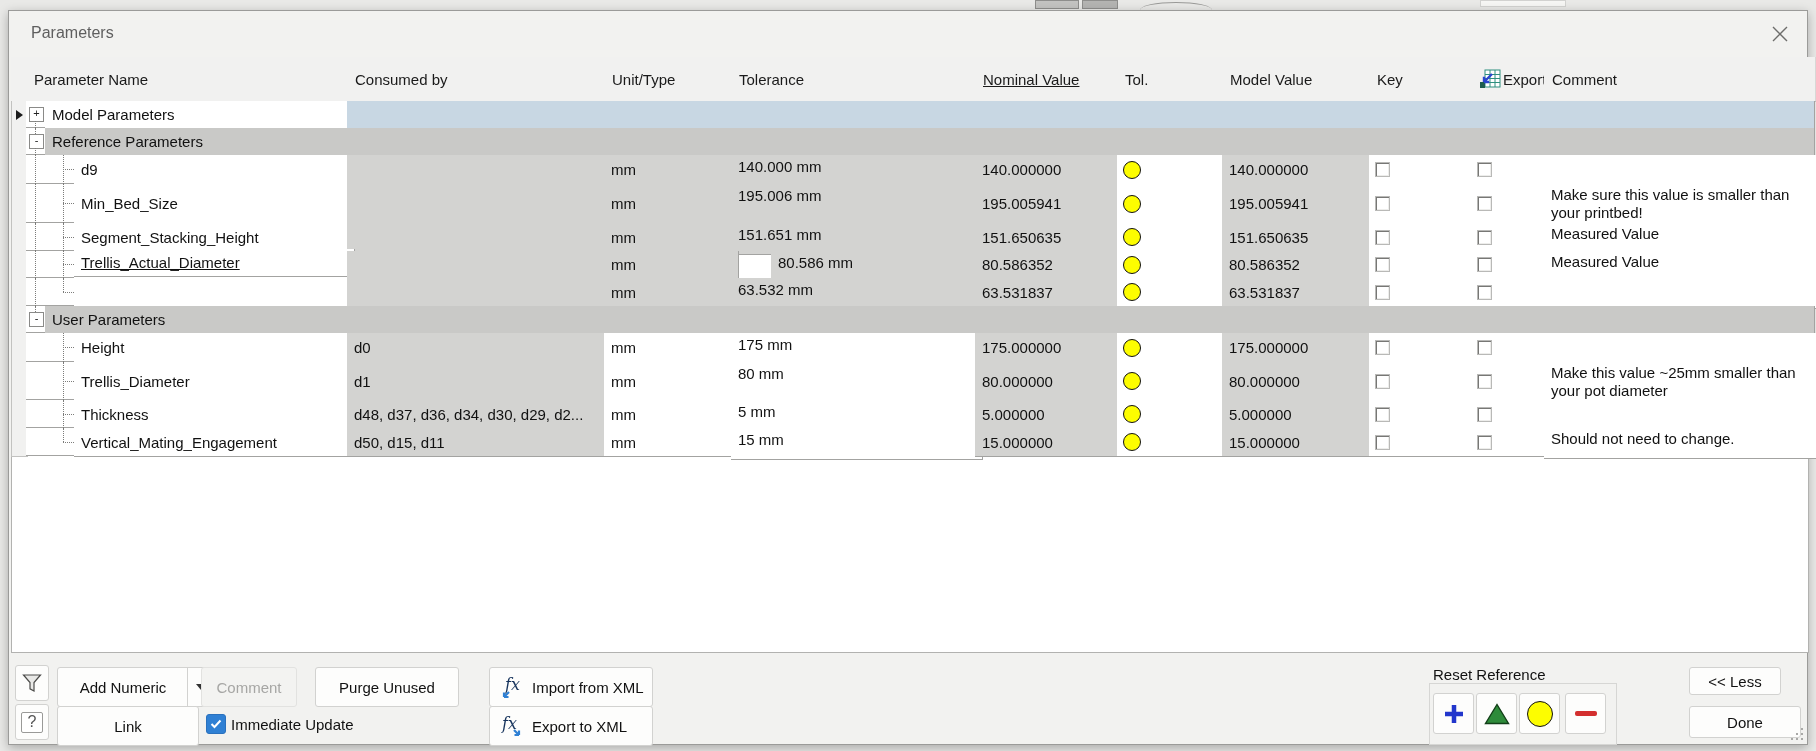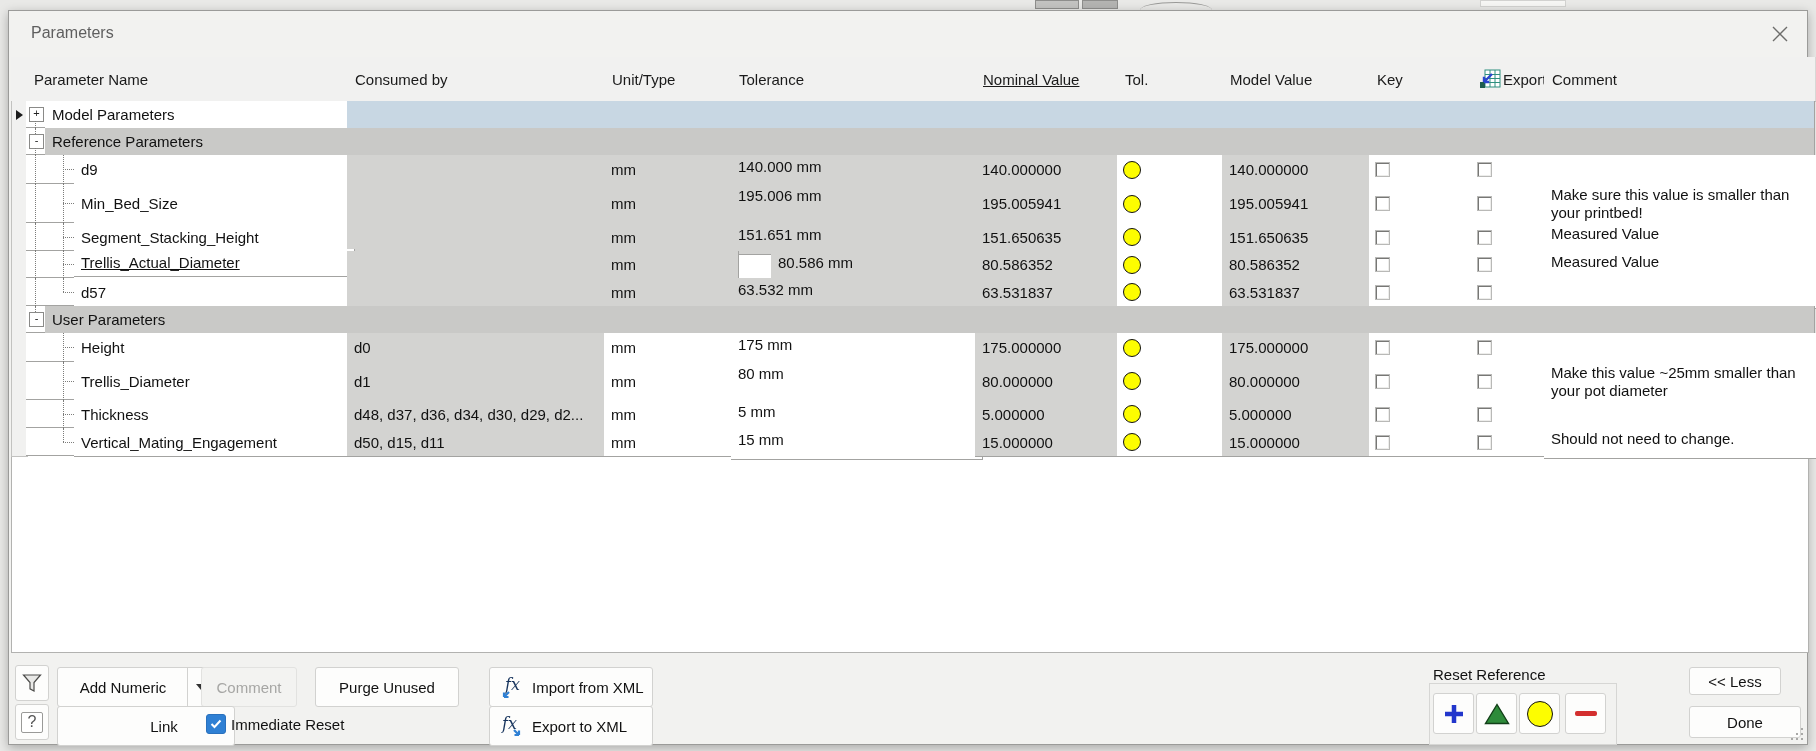--- a/index.html
+++ b/index.html
@@ -224,21 +224,20 @@
         </div>
         <div class="cell" style="left: 1470px; width: 73px; top: 250px; height: 27px; pointer-events: auto;">
           <span class="cb"></span>
         </div>
         <div class="cell wrap" style="left: 1543px; width: 263px; top: 250px; height: 27px; pointer-events: auto;">Measured Value</div>
         <div class="twig" style="left: 34px; top: 250px; height: 27px; pointer-events: auto;"></div>
         <div class="twig" style="left: 62px; top: 250px; height: 27px; pointer-events: auto;"></div>
         <div class="twig-h" style="left: 62px; top: 263px; width: 11px; pointer-events: auto;"></div>
         <div class="selcell" style="left: 10px; width: 15px; top: 277px; height: 28px; pointer-events: auto;"></div>
         <div class="abs" style="left: 25px; width: 48px; top: 277px; height: 28px; background: rgb(255, 255, 255); border-bottom: 1px solid rgb(163, 163, 161); pointer-events: auto;"></div>
-        <div class="cell" style="left: 73px; width: 273px; top: 277px; height: 28px; background: rgb(255, 255, 255); pointer-events: auto;">d57</div>
         <div class="cell gray" style="left: 346px; width: 257px; top: 277px; height: 28px; pointer-events: auto;"></div>
         <div class="cell gray" style="left: 603px; width: 127px; top: 277px; height: 28px; pointer-events: auto;">mm</div>
         <div class="cell gray top" style="left: 730px; width: 244px; top: 277px; height: 28px; pointer-events: auto;">63.532 mm</div>
         <div class="cell gray" style="left: 974px; width: 142px; top: 277px; height: 28px; pointer-events: auto;">63.531837</div>
         <div class="cell" style="left: 1116px; width: 105px; top: 277px; height: 28px; pointer-events: auto;">
           <span class="tolcircle"></span>
         </div>
         <div class="cell gray" style="left: 1221px; width: 147px; top: 277px; height: 28px; pointer-events: auto;">63.531837</div>
         <div class="cell" style="left: 1368px; width: 102px; top: 277px; height: 28px; pointer-events: auto;">
           <span class="cb"></span>
@@ -366,29 +365,29 @@
     <div class="btn" style="left:480px;top:656px;width:152px;height:38px;justify-content:flex-start;padding-left:10px;">
       <svg width="24" height="26" viewBox="0 0 24 26" style="margin-right:8px;">
         <text x="5" y="16" font-family="DejaVu Serif" font-style="italic" font-size="16" fill="#16335c">fx</text>
         <path d="M9 18 L4 23 M4 23 L4 18.5 M4 23 L8.5 23" stroke="#2f80d4" stroke-width="2.2" fill="none"></path>
       </svg>
       <span>Import from XML</span>
     </div>
     <div class="iconbtn" style="left:6px;top:693px;width:32px;height:34px;">
       <span style="font-size:16px;color:#555;border:1px solid #9a9a98;border-radius:2px;padding:0 6px 1px 6px;background:#fff;">?</span>
     </div>
-    <div class="btn" style="left:48px;top:695px;width:140px;height:38px;padding-left:36px;">
+    <div class="btn" style="left:48px;top:695px;width:140px;height:38px;">
       <span>Link</span>
     </div>
     <div id="immcheck" style="left:197px;top:703px;">
       <svg width="12" height="10" viewBox="0 0 12 10">
           <path d="M1.5 5 L4.5 8 L10.5 1.5" stroke="#fff" stroke-width="2" fill="none"></path>
         </svg>
     </div>
-    <div class="abs" style="left:222px;top:705px;font-size:15px;color:#111;">Immediate Reset</div>
+    <div class="abs" style="left:222px;top:705px;font-size:15px;color:#111;">Immediate Update</div>
     <div class="btn" style="left:480px;top:695px;width:152px;height:38px;justify-content:flex-start;padding-left:10px;">
       <svg width="24" height="26" viewBox="0 0 24 26" style="margin-right:8px;">
         <text x="2" y="16" font-family="DejaVu Serif" font-style="italic" font-size="16" fill="#16335c">fx</text>
         <path d="M14 17 L19 22 M19 22 L19 17.5 M19 22 L14.5 22" stroke="#2f80d4" stroke-width="2.2" fill="none"></path>
       </svg>
       <span>Export to XML</span>
     </div>
 
     <div id="groupbox" style="left:1420px;top:672px;width:186px;height:60px;"></div>
     <div id="grouplabel" style="left:1421px;top:655px;">Reset Reference</div>

